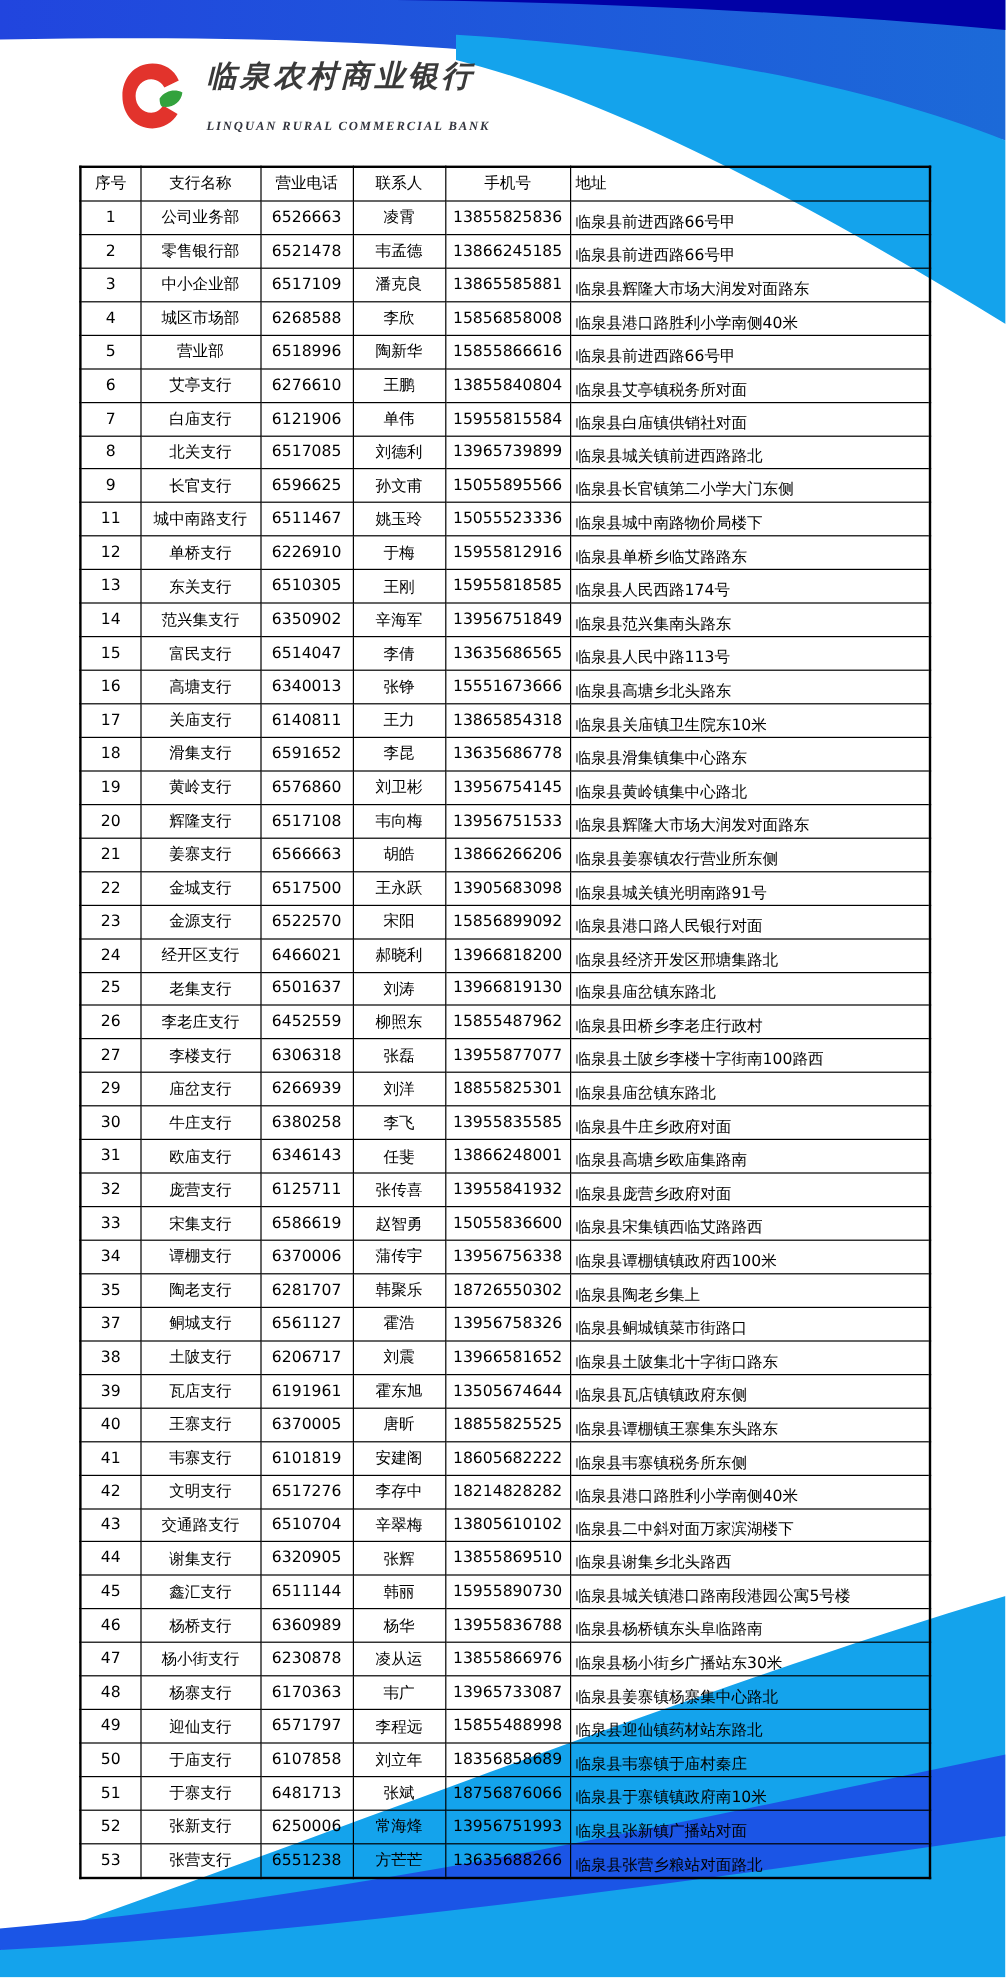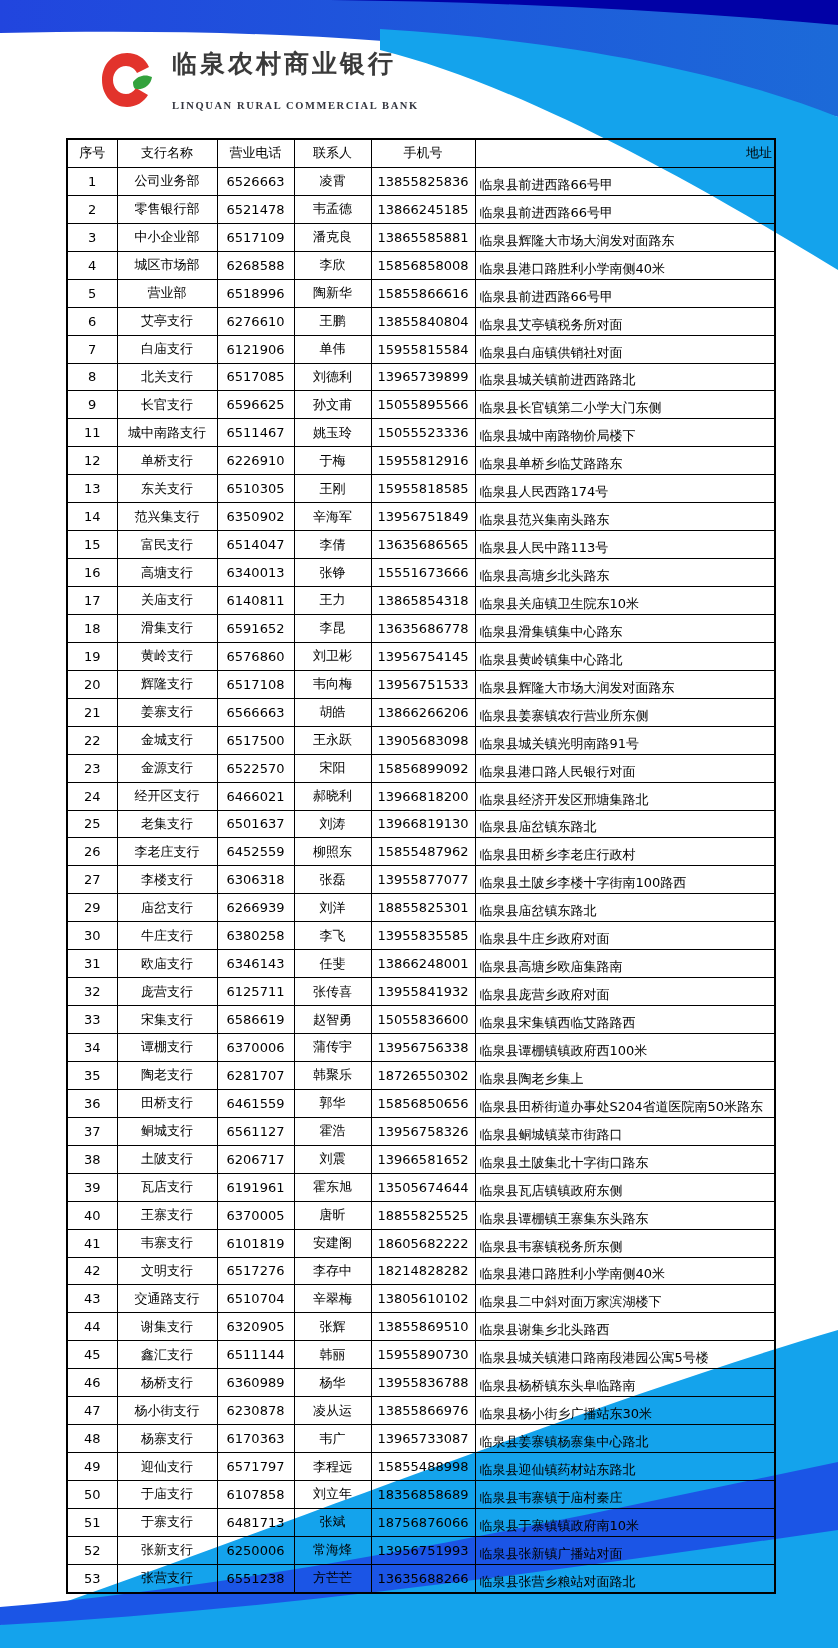--- a/index.html
+++ b/index.html
@@ -7,21 +7,21 @@
     width:838px;height:1648px;position:relative;overflow:hidden;
     background:#ffffff;
     font-family:"DejaVu Sans","Liberation Sans",sans-serif;
   }
   
   .deco{position:absolute;left:0;pointer-events:none;}
   .deco.top{top:0;}
   .deco.bottom{bottom:0;}
 
   
-  .logo-wrap{position:absolute;left:100px;top:50px;display:flex;align-items:center;z-index:3;}
+  .logo-wrap{position:absolute;left:100px;top:50px;display:flex;align-items:center;z-index:3;font-style:italic;}
   .logo-mark{width:54px;height:58px;flex:0 0 auto;}
   .logo-text{margin-left:18px;}
   .logo-cn{font-size:25px;font-weight:bold;color:#3a3a3a;letter-spacing:3px;line-height:1.1;}
   .logo-en{font-size:10.5px;font-weight:bold;color:#33353f;letter-spacing:1.6px;margin-top:22px;font-family:"Liberation Serif","DejaVu Serif",serif;}
 
   
   .branch-table{
     position:absolute;left:66px;top:138px;z-index:2;
     border-collapse:collapse;table-layout:fixed;
     width:708px;
@@ -30,21 +30,21 @@
   .branch-table th,.branch-table td{
     border:1px solid #000;
     height:25.95px;
     padding:0 2px;
     text-align:center;vertical-align:middle;
     overflow:visible;white-space:nowrap;
     font-weight:normal;
   }
   .branch-table{border:2px solid #000;}
   .branch-table td.addr, .branch-table th.addr{ text-align:left; vertical-align:bottom; padding:0 2px 1px 4px;}
-  .branch-table th.addr{text-align:right;vertical-align:middle;}
+  .branch-table th.addr{text-align:left;vertical-align:middle;}
   .col-idx{width:50px;}
   .col-name{width:100px;}
   .col-tel{width:77px;}
   .col-contact{width:77px;}
   .col-mobile{width:104px;}
   .col-addr{width:300px;}
 </style>
 </head>
 <body>
 
@@ -356,28 +356,20 @@
       </tr>
       <tr>
         <td>35</td>
         <td>陶老支行</td>
         <td>6281707</td>
         <td>韩聚乐</td>
         <td>18726550302</td>
         <td class="addr">临泉县陶老乡集上</td>
       </tr>
       <tr>
-        <td>36</td>
-        <td>田桥支行</td>
-        <td>6461559</td>
-        <td>郭华</td>
-        <td>15856850656</td>
-        <td class="addr">临泉县田桥街道办事处S204省道医院南50米路东</td>
-      </tr>
-      <tr>
         <td>37</td>
         <td>鲖城支行</td>
         <td>6561127</td>
         <td>霍浩</td>
         <td>13956758326</td>
         <td class="addr">临泉县鲖城镇菜市街路口</td>
       </tr>
       <tr>
         <td>38</td>
         <td>土陂支行</td>

